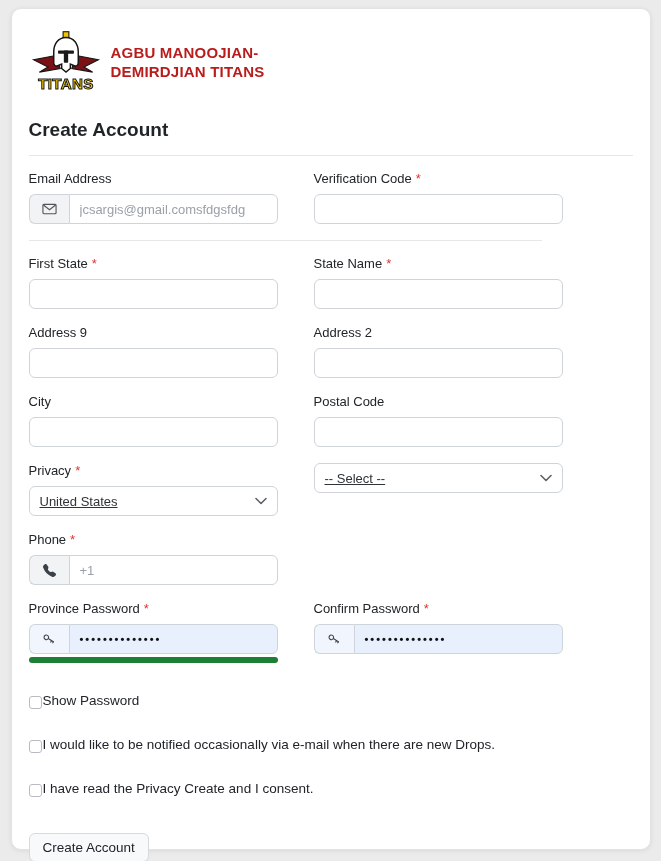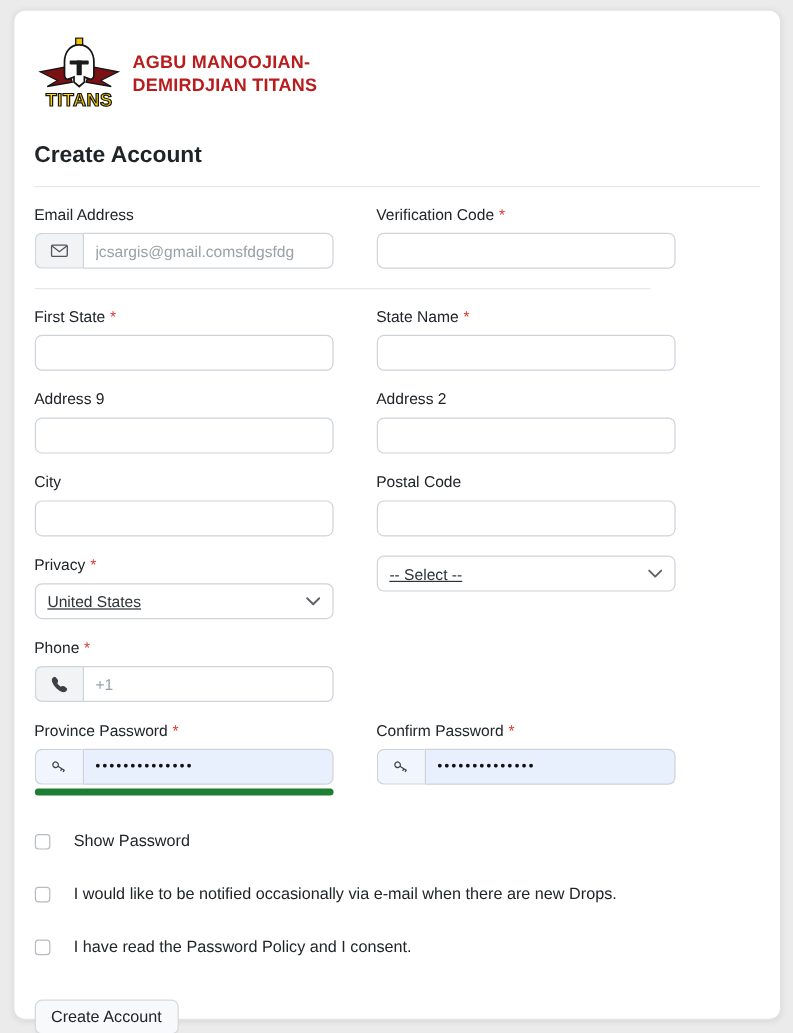--- a/index.html
+++ b/index.html
@@ -65,21 +65,21 @@
   }
   .strength-bar { height:6px; border-radius:3px; margin-top:3px; background:#1e7e34; }
 
   .select {
     height:30px; border:1px solid #ced4da; border-radius:6px;
     display:flex; align-items:center; justify-content:space-between;
     padding:0 10px; font-size:13px; color:#2d3338; background:#fff; cursor:default;text-decoration:underline;
   }
   .select .chev { display:flex; color:#5f6368; }
 
-  .check { display:flex; align-items:center; gap:20px; font-size:13.5px; margin-bottom:28px; }
+  .check { display:flex; align-items:flex-end; gap:1px; font-size:13.5px; margin-bottom:28px; }
   .check input[type=checkbox] {
     appearance:none; -webkit-appearance:none;
     width:13px; height:13px; margin:1px 0 0;
     border:1px solid #b6bcc2; border-radius:3px; background:#fff; flex:0 0 auto;
   }
   .check .txt { line-height:16px; }
   .show-pw { margin-top:30px; }
 
   .btn {
     margin-top:8px;
@@ -258,18 +258,18 @@
       <span class="txt">Show Password</span>
     </label>
 
     <label class="check">
       <input type="checkbox" style="">
       <span class="txt">I would like to be notified occasionally via e-mail when there are new Drops.</span>
     </label>
 
     <label class="check">
       <input type="checkbox" style="">
-      <span class="txt"><span>I have read the </span><span>Password Policy</span><span> and I consent.</span></span>
+      <span class="txt"><span>I have read the </span><span>Privacy Create</span><span> and I consent.</span></span>
     </label>
 
     <button class="btn">Create Account</button>
   </div>
 </div>
 
 </body></html>

